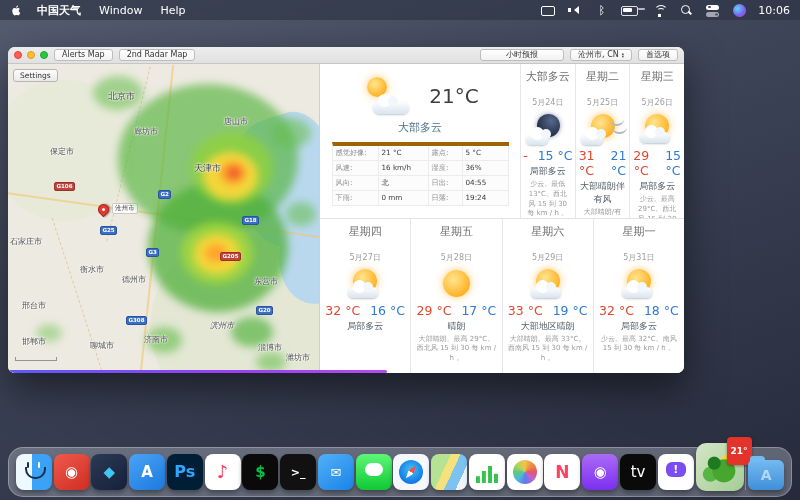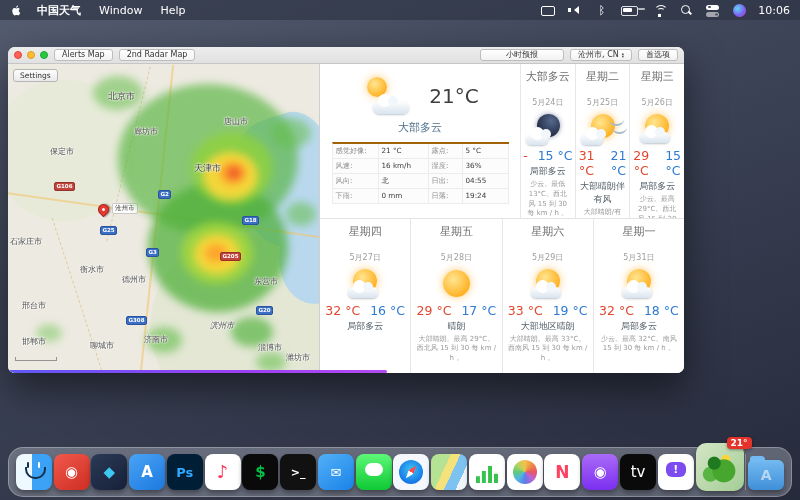--- a/index.html
+++ b/index.html
@@ -108,21 +108,21 @@
   .wicon .cloud-lg { width:36px; left:12px; bottom:3px; height:13px; }
   .wicon .moon { position:absolute; left:15px; top:3px; width:23px; height:23px; border-radius:50%;
     background:radial-gradient(circle at 62% 30%, #55688c, #232c44 72%); box-shadow:0 0 5px rgba(40,60,110,.5); }
   .wicon .windline { position:absolute; width:15px; height:7px; border-bottom:2px solid #a9bcc9; border-radius:0 0 9px 9px; }
   .wicon .w1 { left:32px; top:8px; } .wicon .w2 { left:35px; top:16px; }
   .wicon.cur { width:60px; height:42px; margin:0; }
   .curmain { display:flex; align-items:center; justify-content:center; gap:8px; margin-top:6px; }
   .curtemp { font-size:20px; color:#3f3f3f; }
   .curcond { font-size:11px; color:#4d6f8c; margin-top:3px; }
   .dgrid { display:grid; grid-template-columns:46px 50px 34px 46px; width:max-content; margin:7px auto 0;
-    font-size:7.2px; border-top:2px solid #a16207; border-left:1px solid #ececec; text-align:left; }
+    font-size:7.2px; border-top:4px solid #a16207; border-left:1px solid #ececec; text-align:left; }
   .dgrid span { border-right:1px solid #ececec; border-bottom:1px solid #ececec; padding:2px 3px; white-space:nowrap; background:#fcfcfc; }
   .dlabel { color:#8d8d8d; } .dval { color:#3a3a3a; }
 
   .progress { position:absolute; left:0; bottom:0; width:56%; height:3px;
     background:linear-gradient(90deg,#5f5bf2,#9a3ff2 60%,#b44bf2); border-radius:0 2px 2px 0; z-index:8; }
 
   
   .dock { position:absolute; left:8px; right:8px; bottom:3px; height:50px; border-radius:15px;
     background:rgba(225,230,240,.30); border:1px solid rgba(255,255,255,.28);
     display:flex; align-items:center; justify-content:space-evenly; padding:0 5px; z-index:40; }
@@ -130,21 +130,21 @@
     align-items:center; justify-content:center; box-shadow:0 3px 5px rgba(0,0,0,.35); cursor:default; }
   .dg { font-size:15px; font-weight:bold; color:#fff; line-height:1; }
   .di-finder { background:linear-gradient(90deg,#eef8ff 0 45%,#3ba2f5 45%); }
   .di-finder::after { content:""; position:absolute; left:9px; top:13px; width:17px; height:10px;
     border:2px solid #16314d; border-top:none; border-radius:0 0 10px 10px; }
   .di-finder::before { content:""; position:absolute; left:11px; top:8px; width:2.5px; height:6px; border-radius:2px;
     background:#16314d; box-shadow:11px 0 0 #fff; }
   .di-red { background:linear-gradient(145deg,#f0594c,#cf2d22); }
   .di-navy { background:linear-gradient(145deg,#2c3a55,#16203a); } .di-navy .dg { color:#3ec7f0; }
   .di-blue { background:linear-gradient(145deg,#4aa3f5,#1c7ae0); }
-  .di-ps { background:#001e36; } .di-ps .dg { color:#31a8ff; font-size:13px; }
+  .di-ps { background:#001e36; } .di-ps .dg { color:#31a8ff; font-size:16px; }
   .di-music { background:#fff; } .di-music .dg { color:#fa2e55; font-size:18px; }
   .di-cash { background:#0a0a0a; } .di-cash .dg { color:#00c244; }
   .di-terminal { background:#111; } .di-terminal .dg { font-size:11px; }
   .di-mail { background:linear-gradient(145deg,#52b0f7,#1b83e8); } .di-mail .dg { font-size:13px; }
   .di-messages { background:linear-gradient(180deg,#5df777,#0fc935); }
   .di-messages::after { content:""; position:absolute; left:9px; top:9px; width:18px; height:13px; background:#fff; border-radius:7px; }
   .di-safari { background:#f4f8fc; }
   .di-safari::before { content:""; position:absolute; left:6px; top:6px; width:24px; height:24px; border-radius:50%;
     background:radial-gradient(circle at 50% 40%, #3ec5f0, #1372e8 75%); }
   .di-safari::after { content:""; position:absolute; left:15px; top:10px; width:6px; height:16px;
@@ -164,21 +164,21 @@
   .di-feedback::after { content:"!"; position:absolute; left:8px; top:8px; width:20px; height:15px; background:#7d4cf0;
     border-radius:6px; color:#fff; font-size:11px; font-weight:bold; text-align:center; line-height:15px; }
   .di-radar { width:48px; height:48px; border-radius:10px; transform:translateY(-5px);
     background:
       radial-gradient(circle at 38% 42%, #1f7a1f 0 6px, transparent 7px),
       radial-gradient(circle at 58% 58%, #46a62e 0 11px, transparent 12px),
       radial-gradient(circle at 62% 34%, #ffd43b 0 4px, transparent 5px),
       radial-gradient(circle at 30% 65%, #58b544 0 7px, transparent 8px),
       linear-gradient(135deg,#d4e6c6,#a4cd96); }
   .badge { position:absolute; top:-6px; right:-8px; background:#e3332a; color:#fff; font-size:9px; font-weight:bold;
-    padding:1px 4px; border-radius:4px; box-shadow:0 1px 3px rgba(0,0,0,.4); }
+    padding:9px 4px; border-radius:4px; box-shadow:0 1px 3px rgba(0,0,0,.4); }
   .di-folder { background:linear-gradient(180deg,#74baf2,#3f8fd8); border-radius:5px 6px 6px 6px; height:30px; margin-top:6px; }
   .di-folder::before { content:""; position:absolute; top:-4px; left:2px; width:15px; height:6px;
     background:#74baf2; border-radius:3px 4px 0 0; }
   .di-folder .dg { color:rgba(255,255,255,.55); font-size:14px; }
   .dock-sep { width:1px; height:36px; background:rgba(255,255,255,.35); flex:none; }
 </style>
 </head>
 <body>
 
 <div class="menubar">

